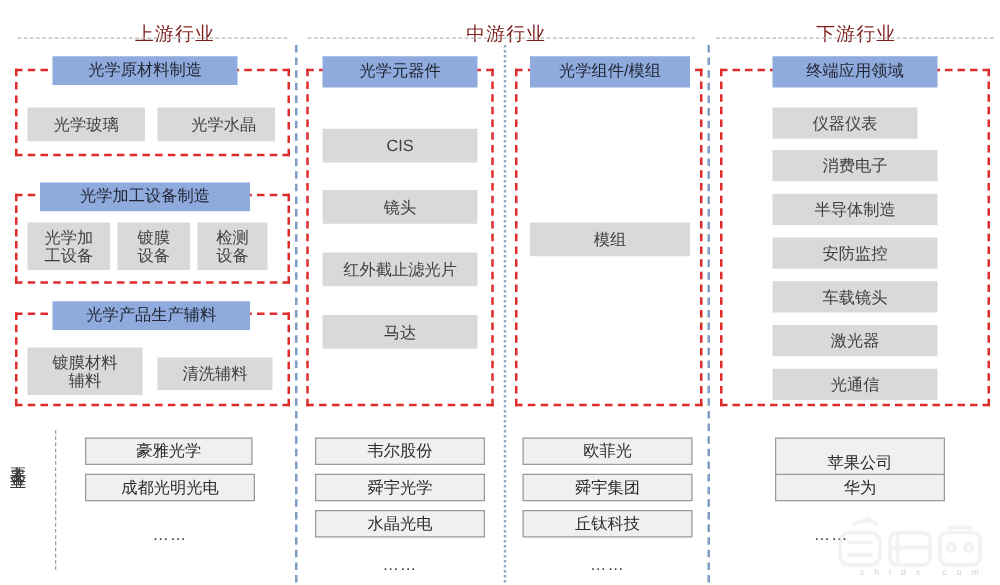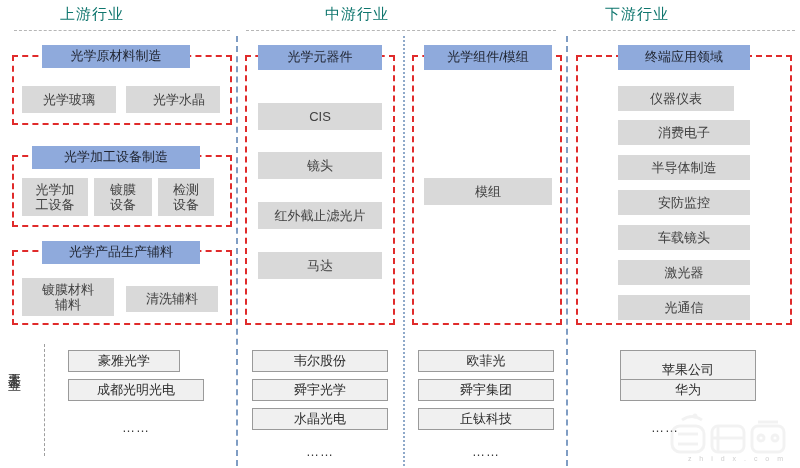--- a/index.html
+++ b/index.html
@@ -9,25 +9,26 @@
     font-family:"Liberation Sans","DejaVu Sans",sans-serif;
     color:#2b2b2b;
     overflow:hidden;
     position:relative;
   }
   .canvas{position:absolute;left:0;top:0;width:800px;height:468px;}
 
   
   .col-head{
     position:absolute;
-    text-align:left;
+    text-align:center;
     font-size:15px;
-    color:#0f766e;
+    color:#7f1d1d;
     letter-spacing:1px;
     white-space:nowrap;
+    margin-top:13px;
   }
   .head-rule{
     position:absolute;
     height:0;
     border-top:1px dashed #b6b6b6;
   }
 
   
   .vdiv{
     position:absolute;
@@ -182,21 +183,21 @@
   <div class="chip-gray" style="left:618px;top:120px;width:132px;height:25px;">消费电子</div>
   <div class="chip-gray" style="left:618px;top:155px;width:132px;height:25px;">半导体制造</div>
   <div class="chip-gray" style="left:618px;top:190px;width:132px;height:25px;">安防监控</div>
   <div class="chip-gray" style="left:618px;top:225px;width:132px;height:25px;">车载镜头</div>
   <div class="chip-gray" style="left:618px;top:260px;width:132px;height:25px;">激光器</div>
   <div class="chip-gray" style="left:618px;top:295px;width:132px;height:25px;">光通信</div>
 
   <div class="vlabel" style="left:8px;top:362px;height:80px;">主要企业</div>
   <div class="grayrule-v" style="left:44px;top:344px;height:112px;"></div>
 
-  <div class="chip-co" style="left:68px;top:350px;width:112px;height:22px;">豪雅光学</div>
+  <div class="chip-co" style="left:68px;top:350px;width:134px;height:22px;">豪雅光学</div>
   <div class="chip-co" style="left:68px;top:379px;width:136px;height:22px;">成都光明光电</div>
   <div class="ellipsis" style="left:68px;top:420px;width:136px;">……</div>
 
   <div class="chip-co" style="left:252px;top:350px;width:136px;height:22px;">韦尔股份</div>
   <div class="chip-co" style="left:252px;top:379px;width:136px;height:22px;">舜宇光学</div>
   <div class="chip-co" style="left:252px;top:408px;width:136px;height:22px;">水晶光电</div>
   <div class="ellipsis" style="left:252px;top:444px;width:136px;">……</div>
 
   <div class="chip-co" style="left:418px;top:350px;width:136px;height:22px;">欧菲光</div>
   <div class="chip-co" style="left:418px;top:379px;width:136px;height:22px;">舜宇集团</div>

